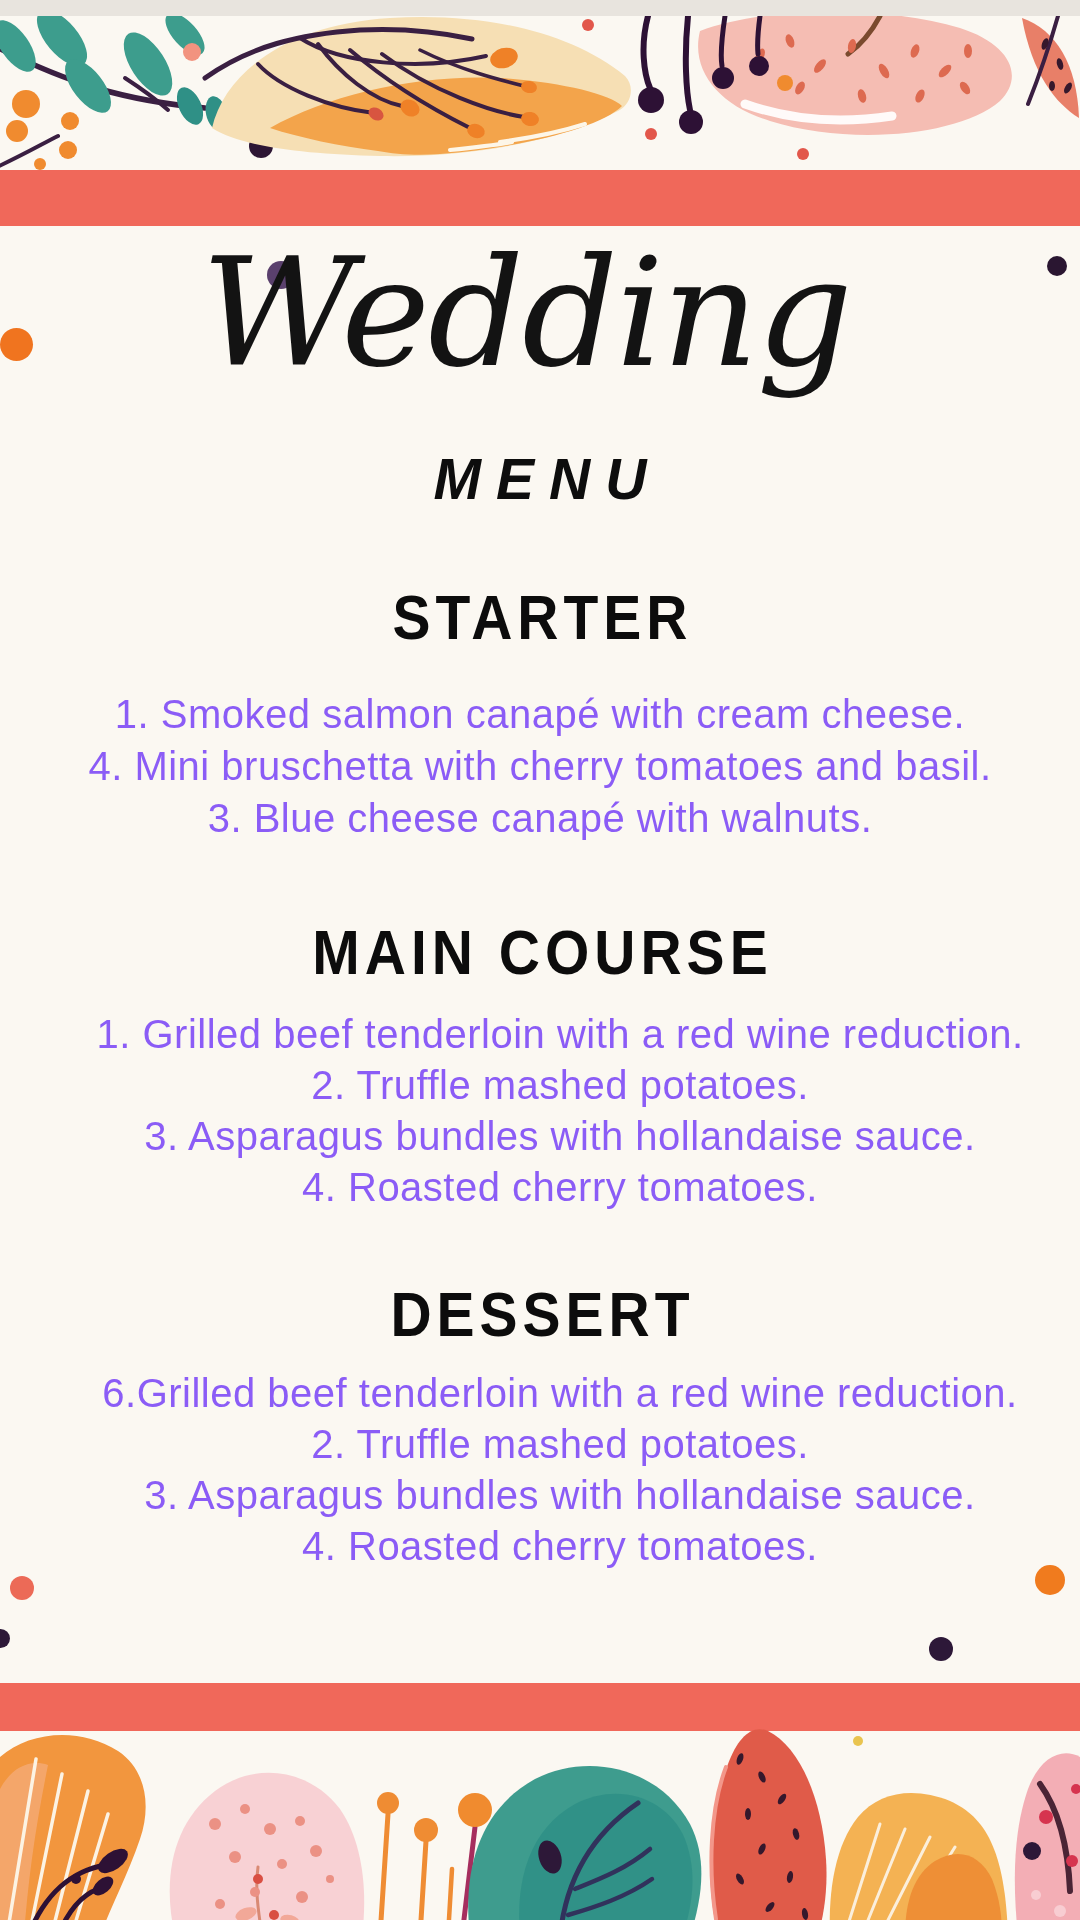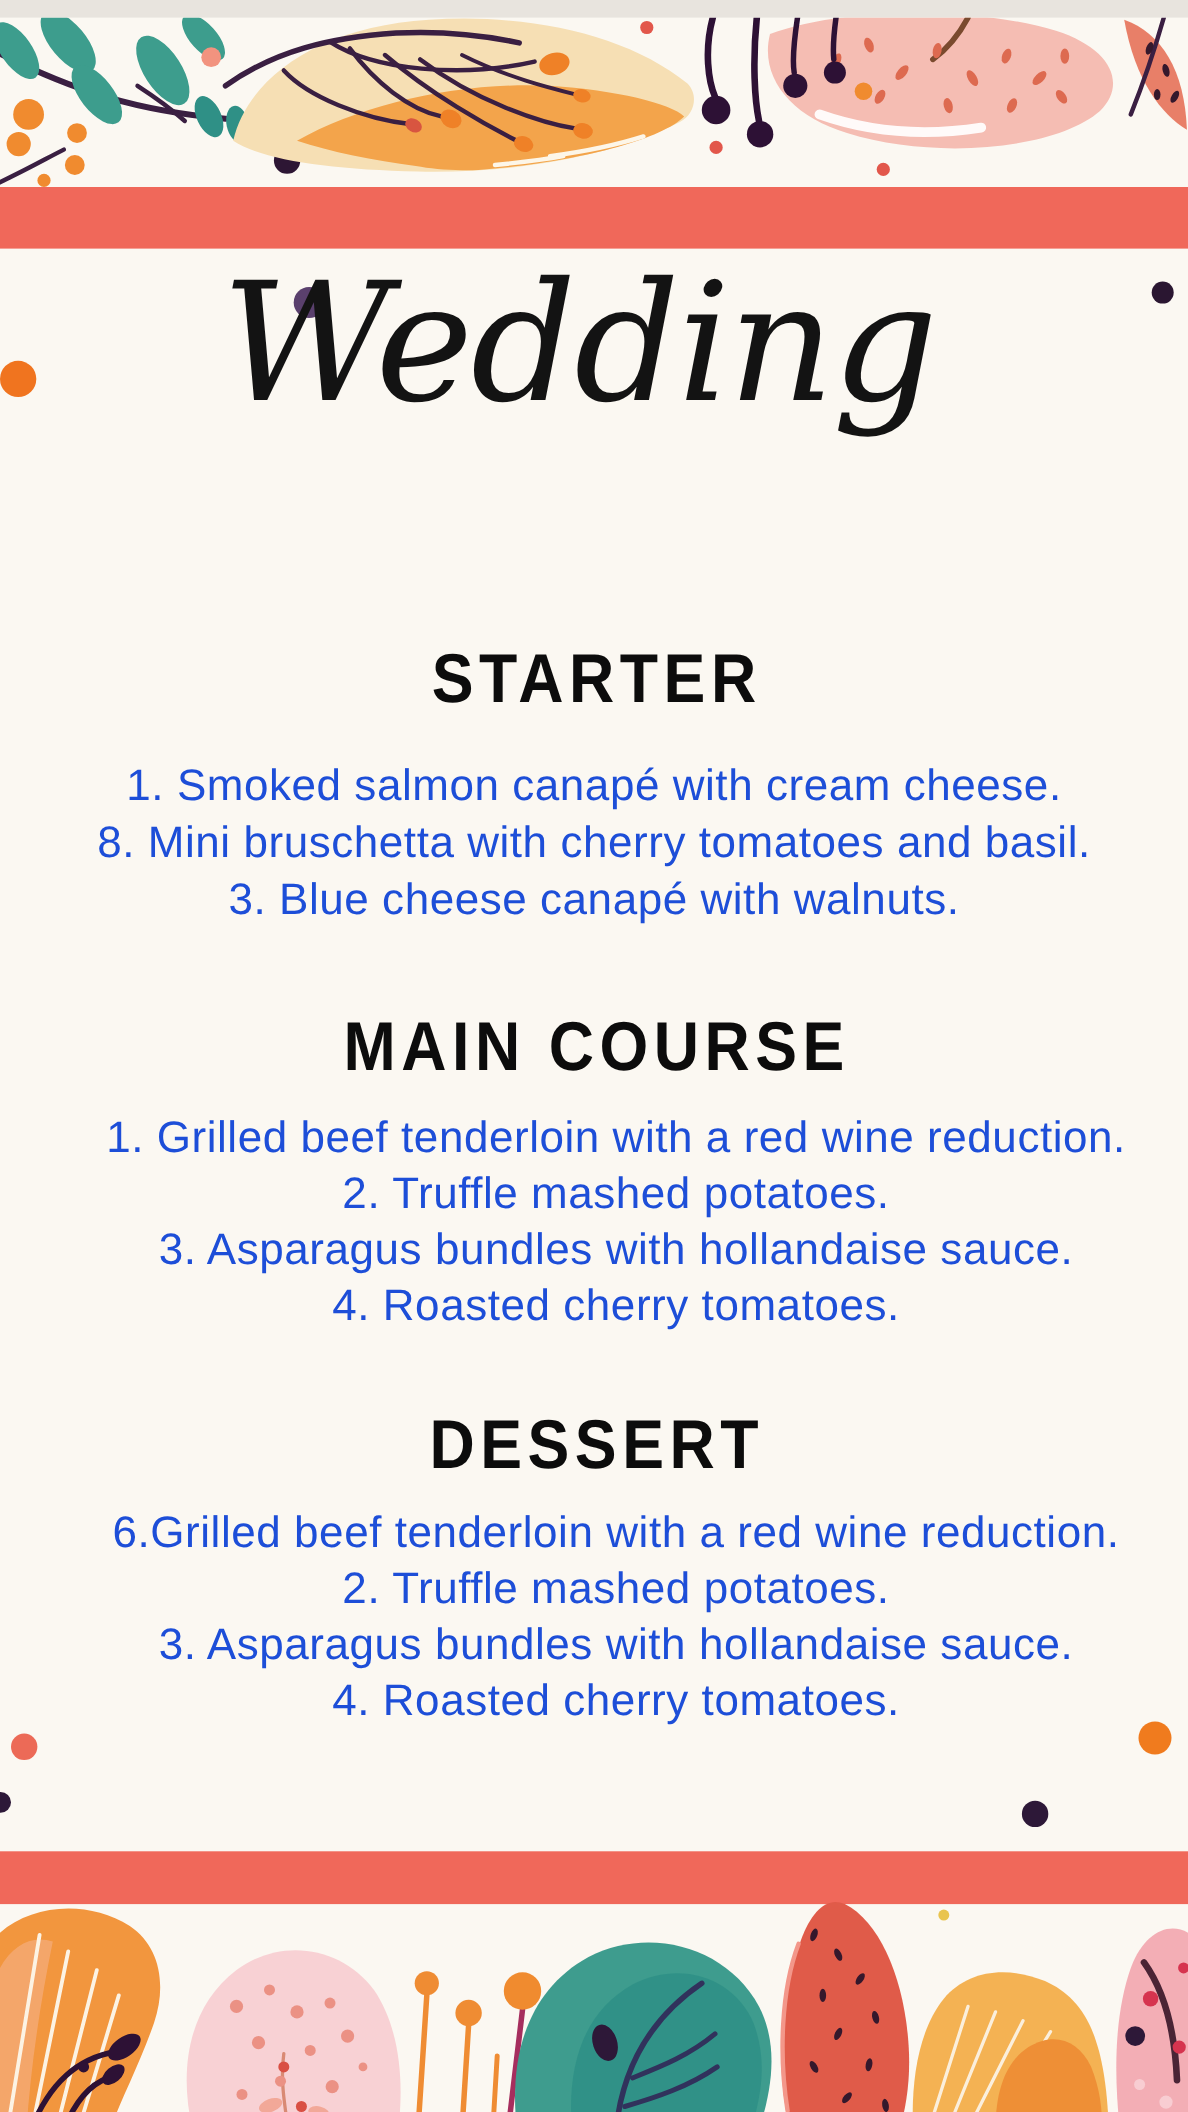--- a/index.html
+++ b/index.html
@@ -18,21 +18,21 @@
   .dot-purple-bl{left:-9px;top:1613px;width:19px;height:19px;background:#2D1838;}
   .dot-orange-br{left:1035px;top:1549px;width:30px;height:30px;background:#F07B1E;}
   .dot-purple-br{left:929px;top:1621px;width:24px;height:24px;background:#2D1838;}
   .txt{position:absolute;left:0;width:1080px;text-align:center;color:#131313;z-index:2;}
   .title-script{top:205px;font-family:"DejaVu Serif",serif;font-style:italic;font-weight:500;font-size:150px;line-height:185px;letter-spacing:-2px;transform:translateX(-14px);}
   .title-menu{top:430px;font-weight:bold;font-style:italic;font-size:57px;letter-spacing:15px;padding-left:15px;box-sizing:border-box;color:#0d0d0d;}
   .sec-h{font-weight:bold;font-size:57px;letter-spacing:5px;padding-left:5px;box-sizing:border-box;color:#0c0c0c;transform:scaleY(1.1);}
   .h-starter{top:568px;}
   .h-main{top:903px;}
   .h-dessert{top:1265px;}
-  .items{font-size:40px;letter-spacing:.5px;color:#1d4ed8;}
+  .items{font-size:40px;letter-spacing:.5px;color:#8b5cf6;}
   .items div{line-height:52px;}
   .i-starter{top:672px;}
   .i-main{top:993px;}
   .i-main div,.i-dessert div{line-height:51px;padding-left:40px;}
   .i-dessert{top:1352px;}
 </style>
 </head>
 <body>
 
 <div class="page">
@@ -128,25 +128,26 @@
 
   <div class="dot dot-w"></div>
   <div class="dot dot-orange-left"></div>
   <div class="dot dot-purple-right"></div>
   <div class="dot dot-coral-bl"></div>
   <div class="dot dot-purple-bl"></div>
   <div class="dot dot-orange-br"></div>
   <div class="dot dot-purple-br"></div>
 
   <div class="txt title-script">Wedding</div>
+  <div class="txt title-menu">MENU</div>
 
   <div class="txt sec-h h-starter">STARTER</div>
   <div class="txt items i-starter">
     <div>1. Smoked salmon canapé with cream cheese.</div>
-    <div>8. Mini bruschetta with cherry tomatoes and basil.</div>
+    <div>4. Mini bruschetta with cherry tomatoes and basil.</div>
     <div>3. Blue cheese canapé with walnuts.</div>
   </div>
 
   <div class="txt sec-h h-main">MAIN COURSE</div>
   <div class="txt items i-main">
     <div>1. Grilled beef tenderloin with a red wine reduction.</div>
     <div>2. Truffle mashed potatoes.</div>
     <div>3. Asparagus bundles with hollandaise sauce.</div>
     <div>4. Roasted cherry tomatoes.</div>
   </div>

